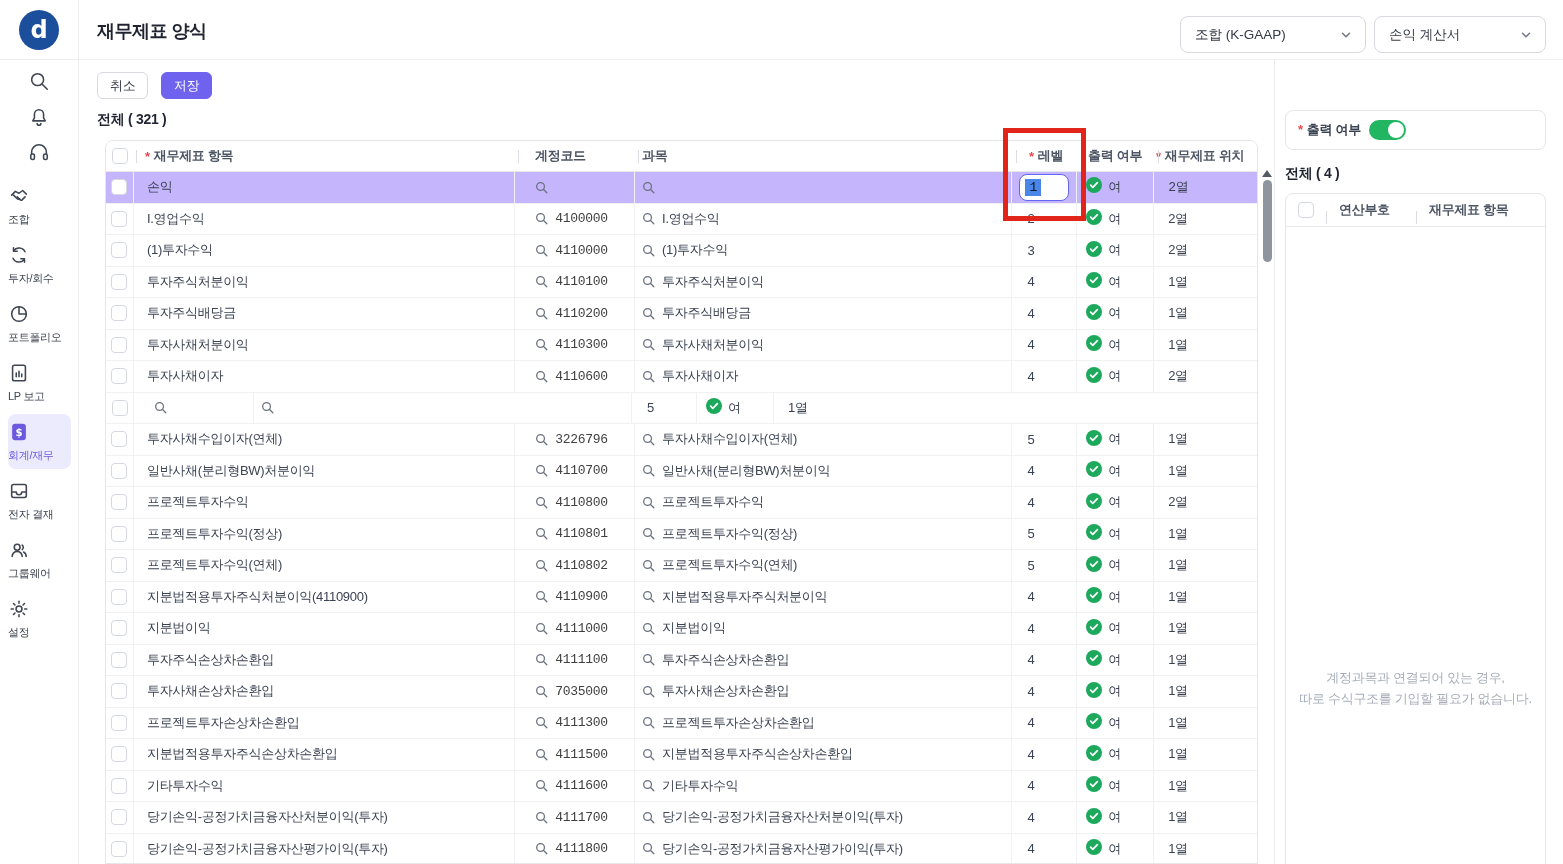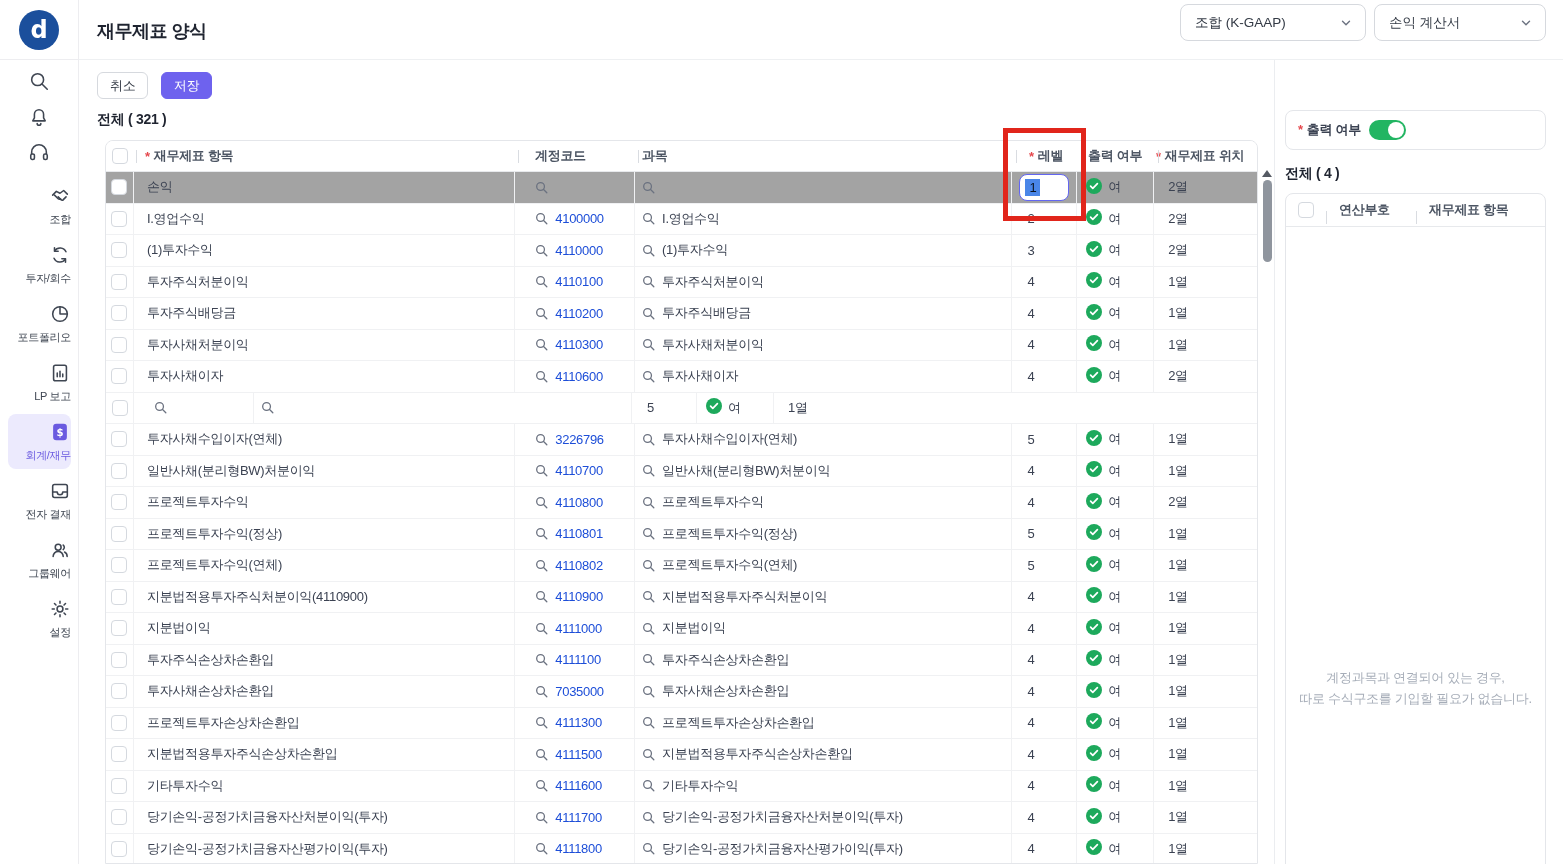--- a/index.html
+++ b/index.html
@@ -7,61 +7,61 @@
   body { font-family:"Liberation Sans","DejaVu Sans",sans-serif; }
   #app { position:relative; width:1563px; height:864px; background:#fff; overflow:hidden; }
 
   
   #sidebar { position:absolute; left:0; top:0; width:79px; height:864px; background:#fff; border-right:1px solid #ededf0; display:flex; flex-direction:column; align-items:center; }
   .logo { width:40px; height:40px; border-radius:50%; background:#1b4f9c; color:#fff; font-weight:700; font-size:24px; display:flex; align-items:center; justify-content:center; margin-top:10px; font-family:"DejaVu Sans",sans-serif; }
   .logo-divider { width:79px; height:1px; background:#ededf0; margin-top:9px; }
   .top-icons { display:flex; flex-direction:column; gap:14px; margin-top:10px; }
   .icon-btn { width:36px; height:22px; display:flex; align-items:center; justify-content:center; color:#3f4652; cursor:pointer; }
   #nav { display:flex; flex-direction:column; margin-top:14px; width:100%; }
-  .nav-item { width:63px; margin:0 8px 4px 8px; padding:7px 0 6px 0; border-radius:8px; display:flex; flex-direction:column; align-items:flex-end; gap:5px; color:#3f4652; cursor:pointer; }
+  .nav-item { width:63px; margin:0 8px 4px 8px; padding:7px 0 6px 0; border-radius:8px; display:flex; flex-direction:column; align-items:flex-start; gap:5px; color:#3f4652; cursor:pointer; }
   .nav-item .nav-label { font-size:11px; letter-spacing:-0.3px; white-space:nowrap; }
   .nav-item.active { background:#eceafd; color:#6a5ae0; }
   .nav-item svg { display:block; }
 
   
   #header { position:absolute; left:79px; top:0; width:1484px; height:60px; border-bottom:1px solid #eef0f2; background:#fff; }
   #page-title { position:absolute; left:18px; top:19px; font-size:18px; font-weight:700; color:#1f2430; letter-spacing:-0.5px; }
-  .hdr-selects { position:absolute; right:17px; top:4px; display:flex; gap:8px; }
+  .hdr-selects { position:absolute; right:17px; top:16px; display:flex; gap:8px; }
   .select { height:37px; border:1px solid #d6d9de; border-radius:8px; background:#fff; display:flex; align-items:center; justify-content:space-between; padding:0 12px 0 14px; font-size:13.5px; color:#333a45; cursor:pointer; }
   .select.w1 { width:186px; } .select.w2 { width:172px; }
   .select svg { color:#6b7280; }
 
   
   .btn { height:27px; border-radius:6px; font-size:13px; display:inline-flex; align-items:center; justify-content:center; padding:0 12px; cursor:pointer; letter-spacing:-0.3px; }
   .btn-cancel { background:#fff; border:1px solid #d6d9de; color:#333a45; }
   .btn-save { background:#6e62ee; border:1px solid #6e62ee; color:#fff; margin-left:8px; }
   #toolbar { position:absolute; left:97px; top:72px; }
   #total-main { position:absolute; left:97px; top:111px; font-size:14px; font-weight:700; color:#1f2430; letter-spacing:-0.3px; }
 
   
   #main-table { position:absolute; left:105px; top:140px; width:1153px; height:724px; border:1px solid #e4e6ea; border-radius:8px 8px 0 0; overflow:hidden; background:#fff; }
   .t-row { display:flex; width:100%; height:31.5px; border-bottom:1px solid #f0f1f3; align-items:stretch; background:#fff; }
-  .t-row.selected { background:#a3a3a3; }
+  .t-row.selected { background:#c4b5fd;font-family:Liberation Mono, monospace; }
   .t-head { height:31px; border-bottom:1px solid #e7e9ec; background:#fff; }
   .cell { display:flex; align-items:center; font-size:13px; color:#3b4252; border-right:1px solid #f0f1f3; overflow:hidden; white-space:nowrap; letter-spacing:-0.3px; }
   .cell:last-child { border-right:none; }
   .t-head .cell { border-right:none; position:relative; color:#4c5563; font-weight:600; }
   .t-head .cell:not(.c-check)::before { content:""; position:absolute; left:2px; top:9px; width:1px; height:13px; background:#d9dce1; }
   .c-check { width:28px; justify-content:center; }
   .c-item { width:382px; padding-left:13px; }
   .c-code { width:120px; padding-left:19px; gap:6px; }
   .c-subject { width:378px; padding-left:6px; gap:6px; }
   .c-level { width:65px; padding-left:15px; }
   .c-print { width:77px; padding-left:9px; gap:6px; }
   .c-pos { width:103px; padding-left:14px; }
   .req { color:#e5484d; margin-right:4px; font-weight:700; }
   .checkbox { width:16px; height:16px; border:1.5px solid #d5d9df; border-radius:4px; background:#fff; cursor:pointer; }
   .t-head .c-item { padding-left:11px; }
   .mag { flex:none; }
-  .code-text { color:#1d4ed8; }
+  .code-text { color:#404040;font-family:Liberation Mono, monospace; }
 
   .level-input { width:50px; height:27px; border:1.8px solid #6366f1; border-radius:8px; background:#fff; display:flex; align-items:center; padding-left:5px; margin-left:-8px; }
   .level-input .sel { background:#4a86e8; color:#0c1524; font-size:13px; padding:1px 4px; }
 
   
   #tbl-scroll { position:absolute; left:1262px; top:168px; width:10px; height:696px; }
   #tbl-scroll .arrow { width:0; height:0; border-left:5px solid transparent; border-right:5px solid transparent; border-bottom:7px solid #555a63; margin:2px auto 3px auto; }
   #tbl-scroll .thumb { width:9px; height:82px; background:#8f959e; border-radius:5px; margin:0 auto; cursor:grab; }
 
   #v-divider { position:absolute; left:1274px; top:60px; width:1px; height:804px; background:#ebedf0; }

